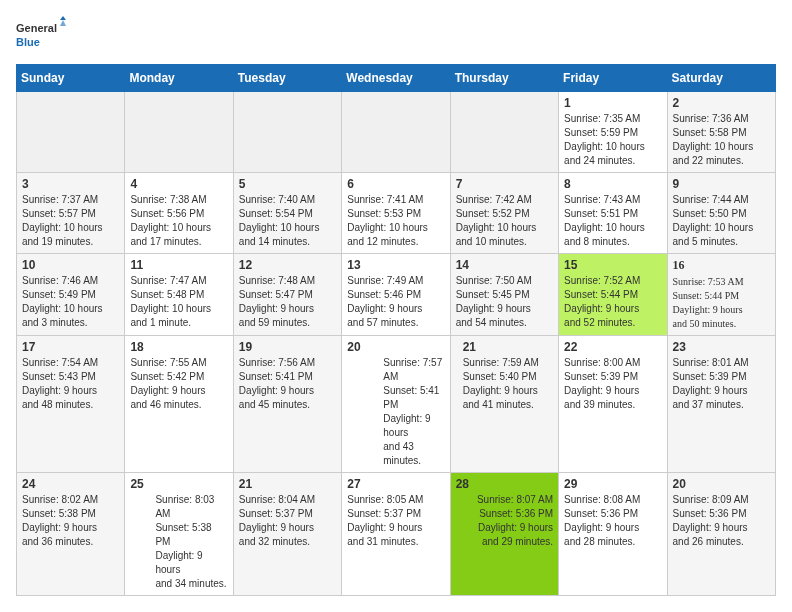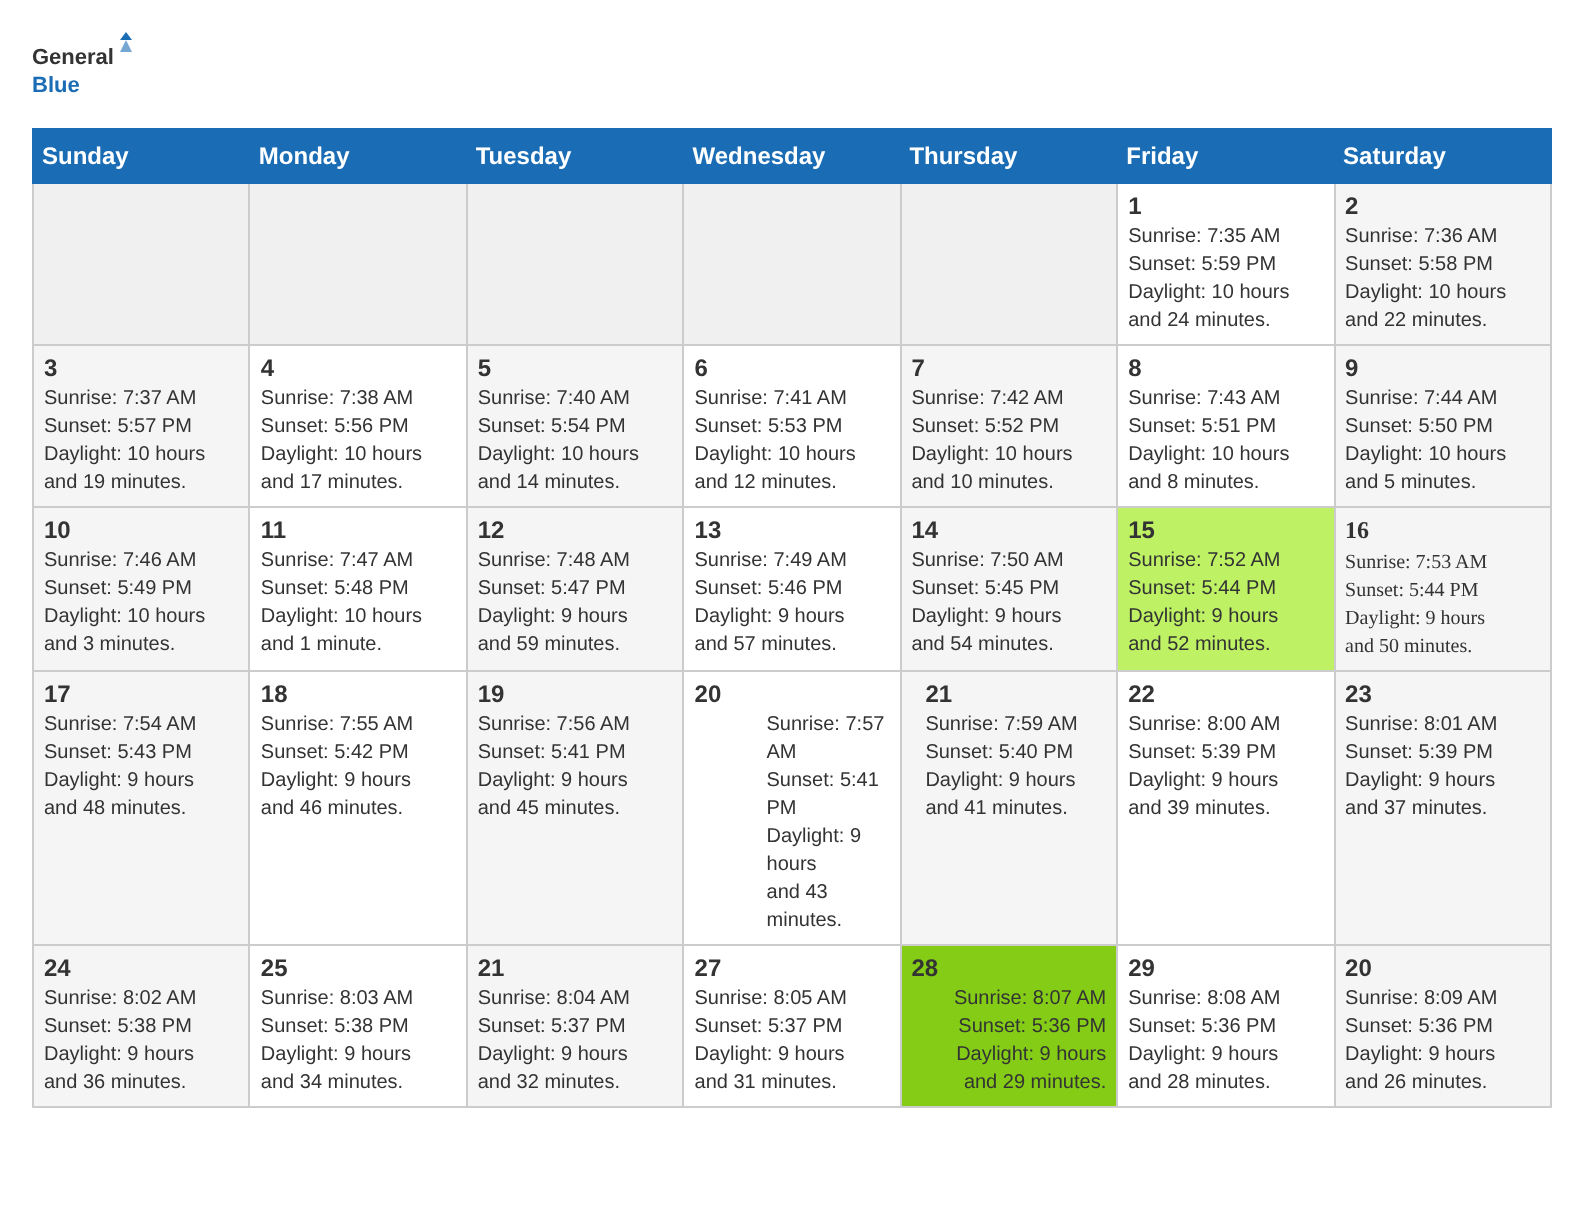--- a/index.html
+++ b/index.html
@@ -288,21 +288,21 @@
       <tr>
         <td style="background: rgb(245, 245, 245);">
           <span class="day-num">24</span>
           <div class="day-info" style="white-space: pre-line;">Sunrise: 8:02 AM
 Sunset: 5:38 PM
 Daylight: 9 hours
 and 36 minutes.</div>
         </td>
         <td style="background: rgb(255, 255, 255);">
           <span class="day-num">25</span>
-          <div class="day-info" style="white-space: pre-line;">Sunrise: 8:03 AM
+          <div class="day-info" style="white-space: pre-line; margin-left: 25px;">Sunrise: 8:03 AM
 Sunset: 5:38 PM
 Daylight: 9 hours
 and 34 minutes.</div>
         </td>
         <td style="background: rgb(245, 245, 245);">
           <span class="day-num">21</span>
           <div class="day-info" style="white-space: pre-line;">Sunrise: 8:04 AM
 Sunset: 5:37 PM
 Daylight: 9 hours
 and 32 minutes.</div>

